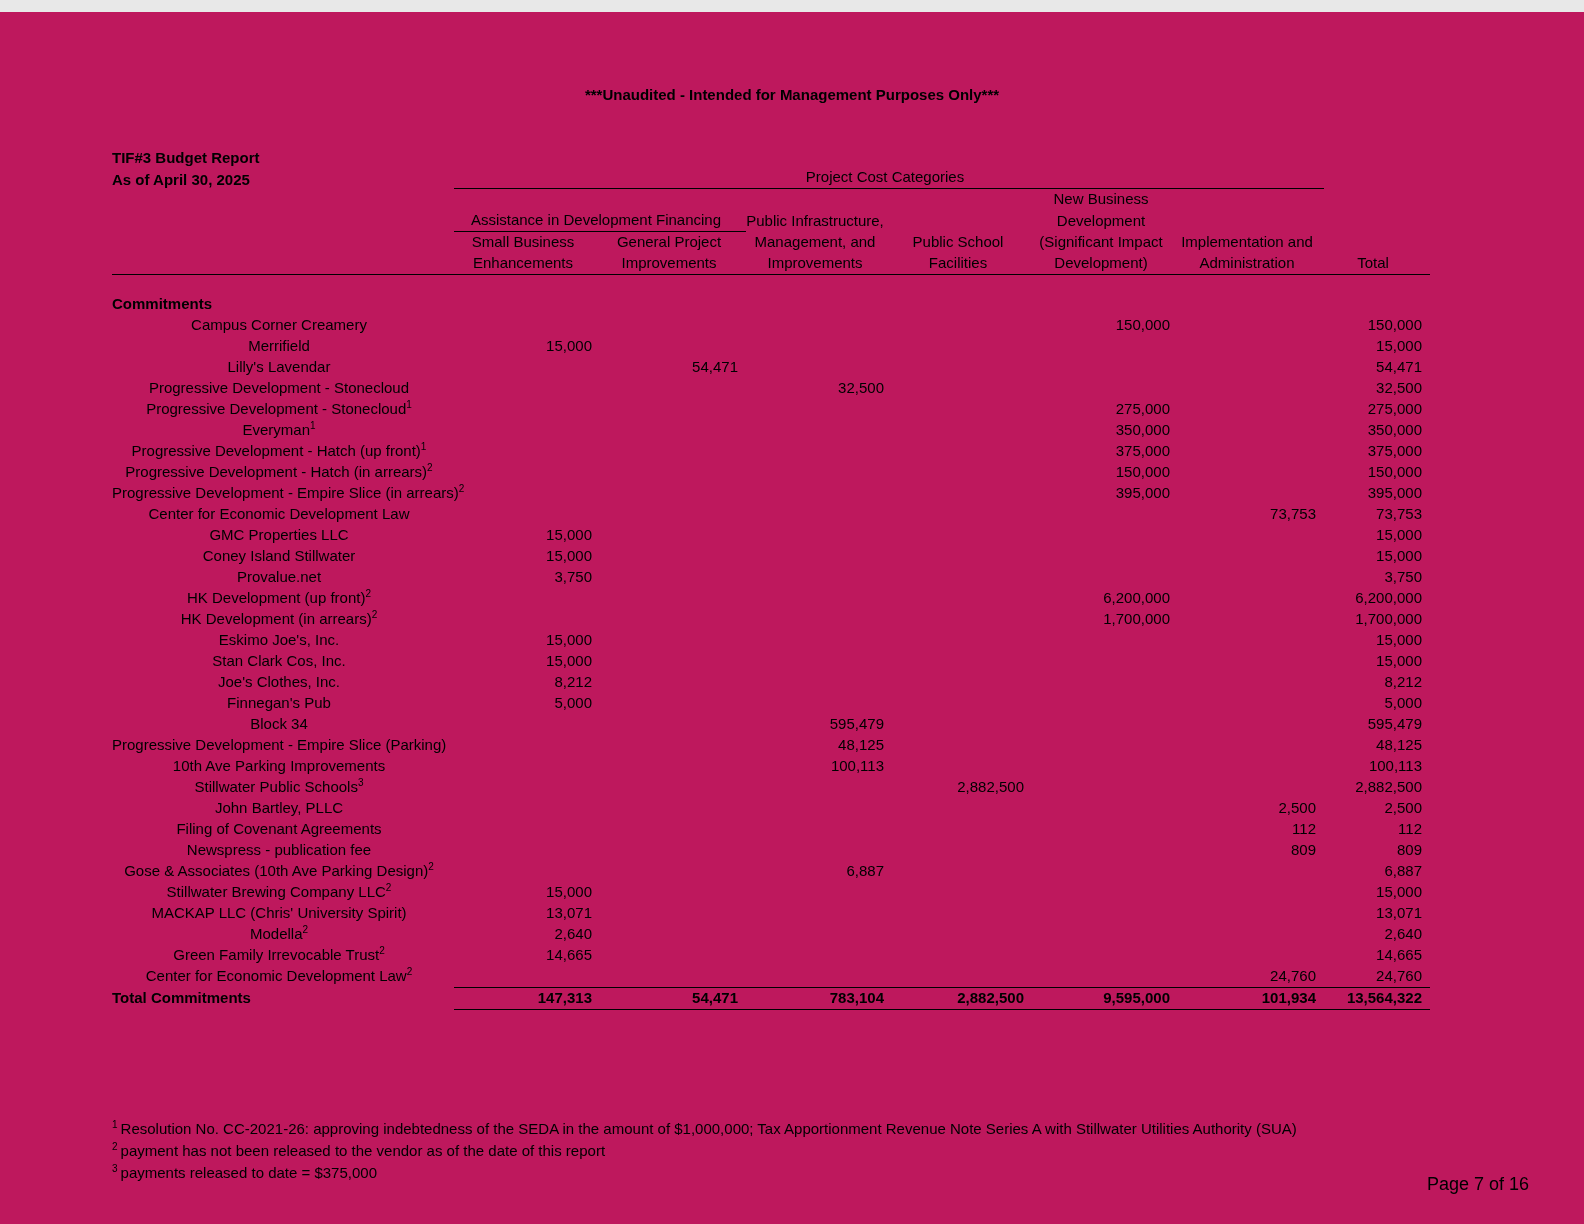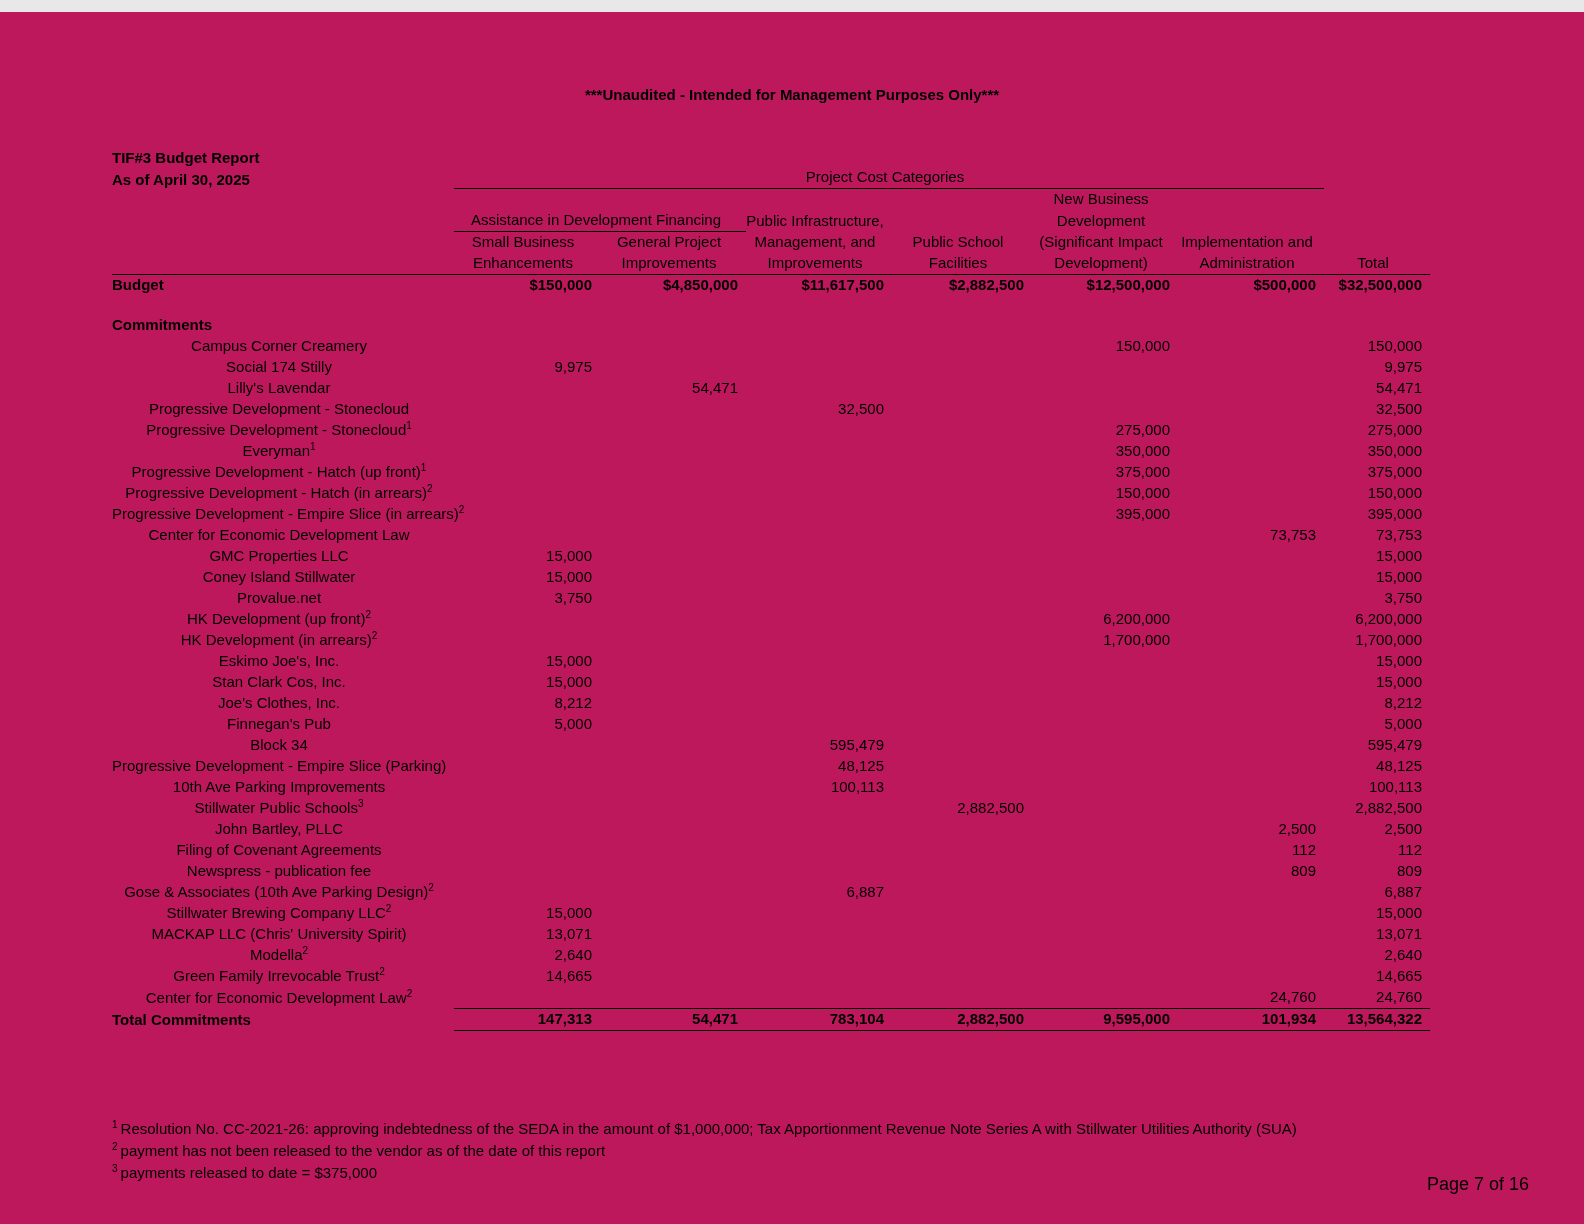--- a/index.html
+++ b/index.html
@@ -155,58 +155,48 @@
         <th class="ch">Enhancements</th>
         <th class="ch">Improvements</th>
         <th class="ch">Improvements</th>
         <th class="ch">Facilities</th>
         <th class="ch">Development)</th>
         <th class="ch">Administration</th>
         <th class="ch">Total</th>
       </tr>
     </thead>
     <tbody>
-      <tr class="bold">
-        <td class="label">Budget</td>
-        <td class="num">$150,000</td>
-        <td class="num">$4,850,000</td>
-        <td class="num">$11,617,500</td>
-        <td class="num">$2,882,500</td>
-        <td class="num">$12,500,000</td>
-        <td class="num">$500,000</td>
-        <td class="num">$32,500,000</td>
-      </tr>
       <tr class="spacer">
           <td colspan="8"></td>
         </tr>
       <tr class="bold">
         <td class="label">Commitments</td>
         <td colspan="7"></td>
       </tr>
     </tbody>
     <tbody id="commitment-rows">
         <tr>
           <td class="label indent">Campus Corner Creamery</td>
           <td class="num"></td>
           <td class="num"></td>
           <td class="num"></td>
           <td class="num"></td>
           <td class="num">150,000</td>
           <td class="num"></td>
           <td class="num">150,000</td>
         </tr>
         <tr>
-          <td class="label indent">Social 174 Stilly</td>
-          <td class="num">9,975</td>
-          <td class="num"></td>
-          <td class="num"></td>
-          <td class="num"></td>
-          <td class="num"></td>
-          <td class="num"></td>
-          <td class="num">9,975</td>
+          <td class="label indent">Merrifield</td>
+          <td class="num">15,000</td>
+          <td class="num"></td>
+          <td class="num"></td>
+          <td class="num"></td>
+          <td class="num"></td>
+          <td class="num"></td>
+          <td class="num">15,000</td>
         </tr>
         <tr>
           <td class="label indent">Lilly's Lavendar</td>
           <td class="num"></td>
           <td class="num">54,471</td>
           <td class="num"></td>
           <td class="num"></td>
           <td class="num"></td>
           <td class="num"></td>
           <td class="num">54,471</td>

